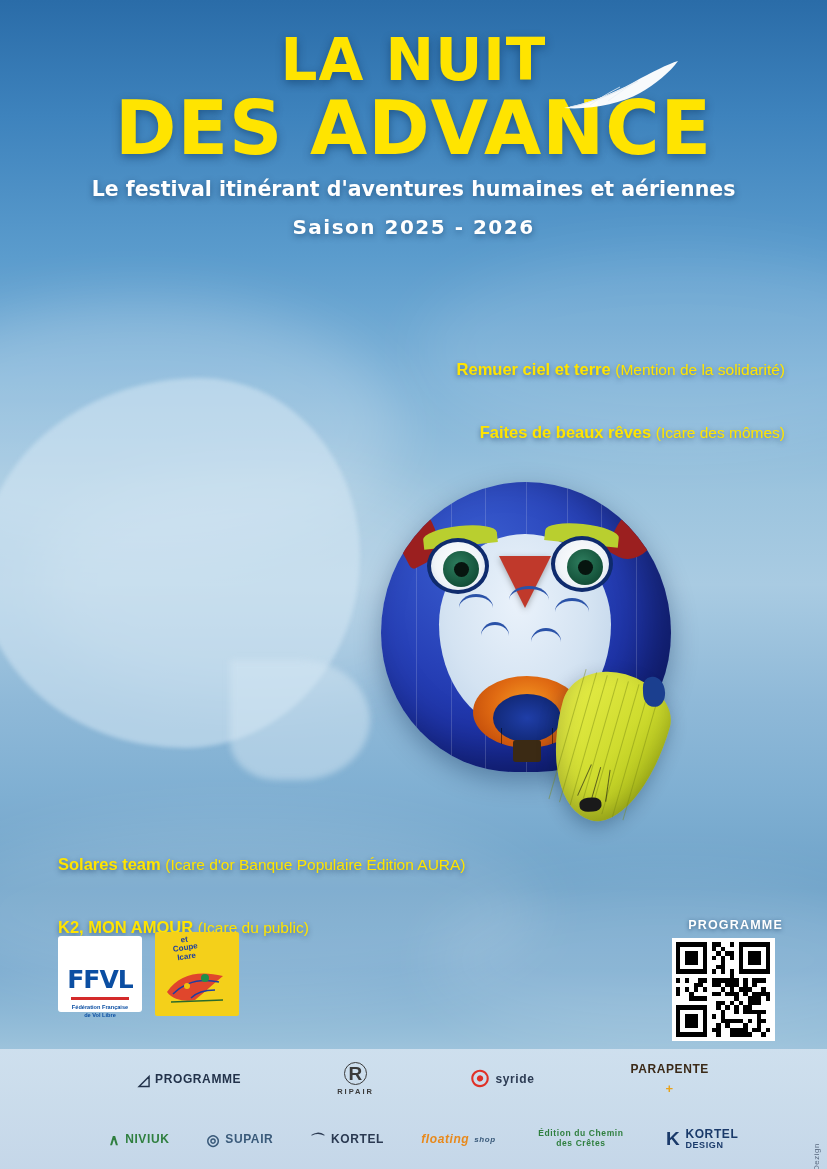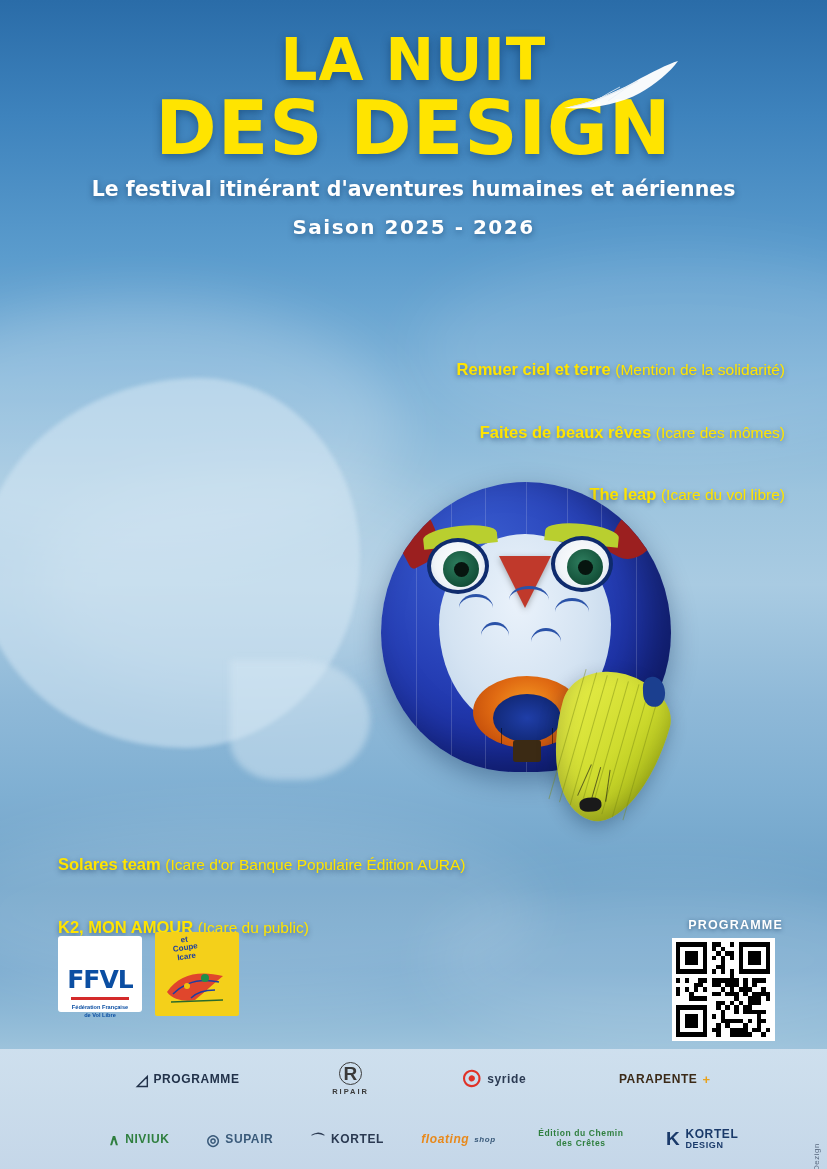--- a/index.html
+++ b/index.html
@@ -428,21 +428,21 @@
     gap: 5px;
     white-space: nowrap;
   }
   .sp .glyph { font-size: 15px; line-height: 1; }
   .sp.airdesign { color: #22324a; }
   .sp.ripair { color: #3a3a3a; flex-direction: column; gap: 0; }
   .sp.ripair .big { font-size: 19px; border: 1.6px solid #3a3a3a; border-radius: 50%; width: 23px; height: 23px; display: flex; align-items: center; justify-content: center; line-height: 1; }
   .sp.ripair .small { font-size: 7.5px; letter-spacing: 2px; margin-top: 2px; }
   .sp.syride { color: #2b3a52; }
   .sp.syride .dot { color: #e03127; font-size: 20px; }
-  .sp.parapente { color: #3b2a18; }
+  .sp.parapente { color: #3b2a18; flex-direction: column; }
   .sp.parapente .plus { color: #e8a21b; font-size: 13px; }
   .sp.niviuk { color: #2f7f3f; }
   .sp.supair { color: #3a5a7a; }
   .sp.advance { color: #2b3a52; }
   .sp.floating { color: #e8891b; font-style: italic; }
   .sp.chemin { color: #2f7f3f; font-size: 8.5px; text-align: center; line-height: 1.15; white-space: normal; max-width: 96px; }
   .sp.kortel { color: #1a3a6a; }
   .sp.kortel .k { font-size: 19px; }
   .credit {
     position: absolute;
@@ -463,44 +463,40 @@
   <div class="cloud c1"></div>
   <div class="cloud c2"></div>
   <div class="cloud c3"></div>
   <div class="cloud c4"></div>
   <div class="cloud c5"></div>
   <div class="blob"></div>
   <div class="blob-tail"></div>
 
   <div class="title-block">
     <div class="title-line l1">LA NUIT</div>
-    <div class="title-line l2">DES DESIGN</div>
+    <div class="title-line l2">DES ADVANCE</div>
     <div class="subtitle">Le festival itinérant d'aventures humaines et aériennes</div>
     <div class="season">Saison 2025 - 2026</div>
   </div>
 
   <svg class="feather" viewBox="0 0 120 56">
     <path d="M4 50 C26 46 52 36 74 24 C92 14 108 6 118 3 C110 14 96 26 80 35 C60 46 30 52 4 50 Z" fill="#ffffff" opacity="0.96"></path>
     <path d="M10 49 C34 44 58 34 78 23" stroke="#dfe8f2" stroke-width="1" fill="none"></path>
     <path d="M30 47 C40 40 50 34 60 29" stroke="#e9f0f7" stroke-width="0.8" fill="none"></path>
     <path d="M48 43 C56 37 66 30 74 25" stroke="#e9f0f7" stroke-width="0.8" fill="none"></path>
   </svg>
 
   <div class="awards-top">
     <div class="award">
       <span>Remuer ciel et terre</span>
       <span class="paren">(Mention de la solidarité)</span>
     </div>
     <div class="award">
       <span>Faites de beaux rêves</span>
       <span class="paren">(Icare des mômes)</span>
-    </div>
-    <div class="award">
-      <span>The leap</span>
-      <span class="paren">(Icare du vol libre)</span>
     </div>
   </div>
 
   <div class="balloon-wrap">
     <div class="balloon-body">
       <div class="seam" style="left:12%"></div>
       <div class="seam" style="left:24%"></div>
       <div class="seam" style="left:36%"></div>
       <div class="seam" style="left:50%"></div>
       <div class="seam" style="left:64%"></div>

